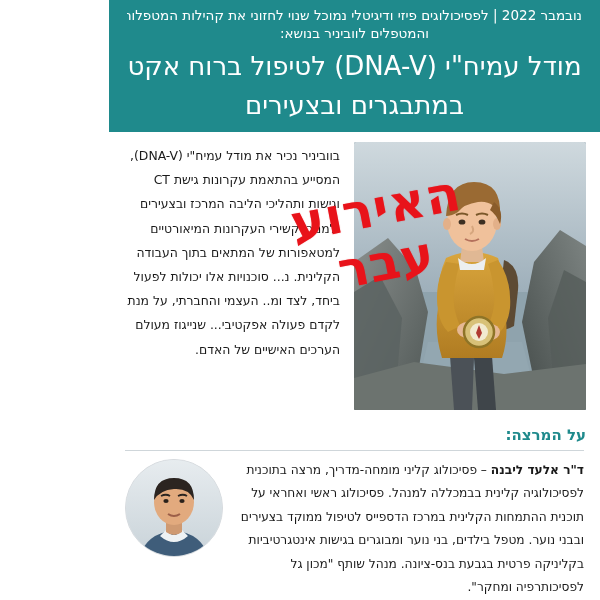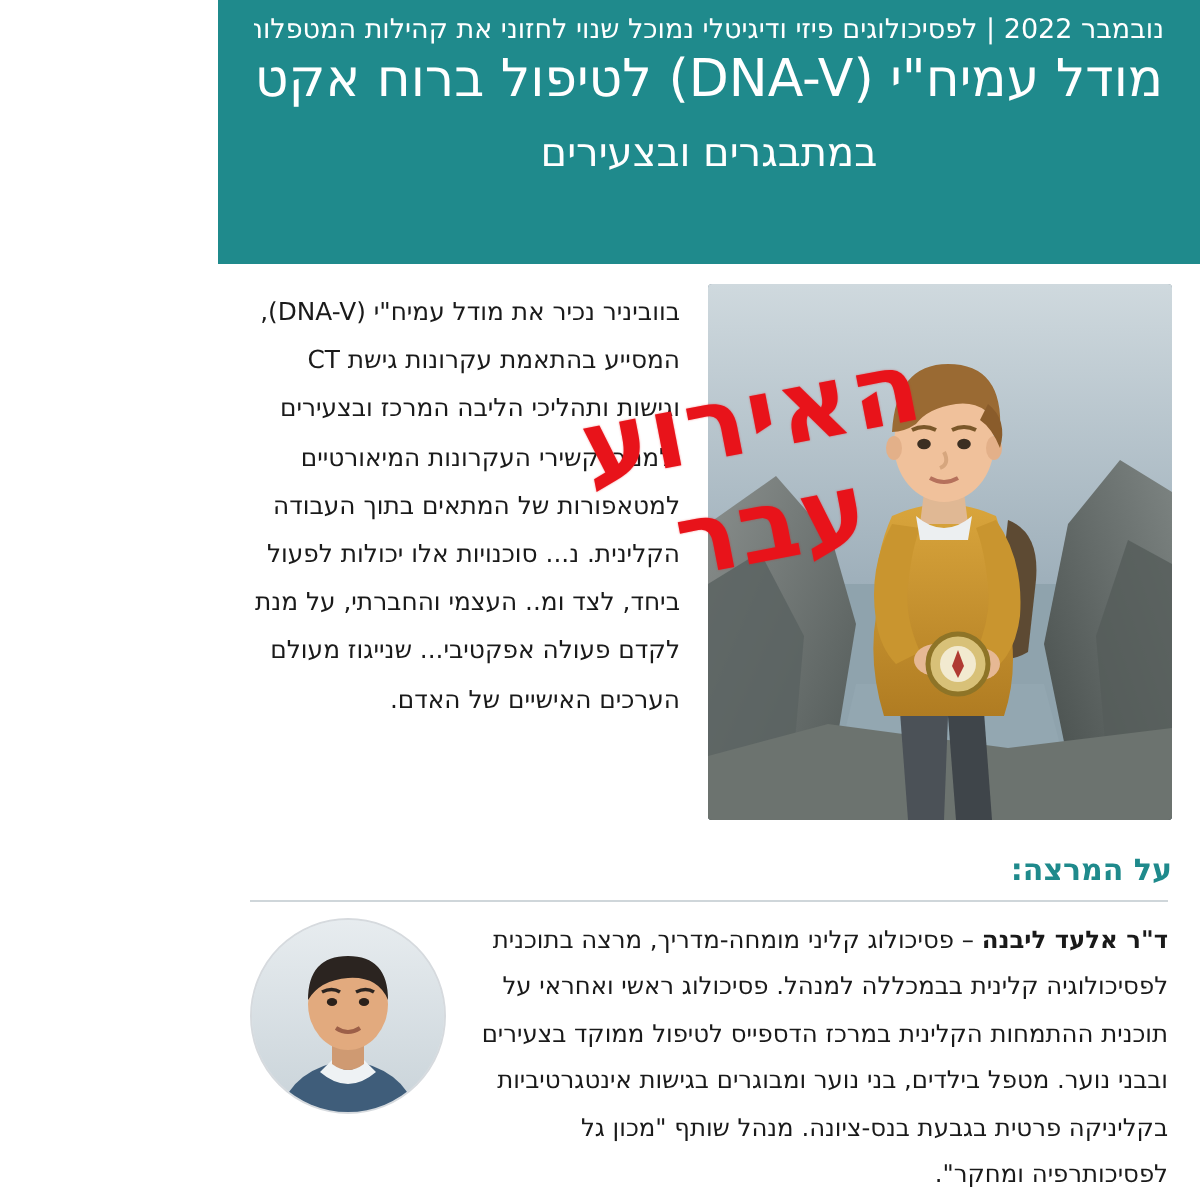--- a/index.html
+++ b/index.html
@@ -45,21 +45,21 @@
     line-height: 1.35;
     margin: 0 0 8px 0;
   }
   .header-title {
     font-size: 26px;
     line-height: 1.25;
     margin: 0;
     font-weight: 400;
   }
   .header-title2 {
-    font-size: 20px;
+    font-size: 26px;
     line-height: 1.3;
     margin: 6px 0 0 0;
     font-weight: 400;
   }
 
   
   .content {
     position: relative;
     display: flex;
     flex-direction: row;
@@ -147,20 +147,21 @@
   }
   .avatar svg { display: block; }
 </style>
 </head>
 <body>
 
 <div class="page">
 
   <div class="header">
     <p class="header-kicker">נובמבר 2022 | לפסיכולוגים פיזי ודיגיטלי נמוכל שנוי לחזוני את קהילות המטפלות</p>
+    <p class="header-kicker2">והמטפלים לווביניר בנושא:</p>
     <h1 class="header-title">מודל עמיח"י (DNA-V) לטיפול ברוח אקט</h1>
     <h2 class="header-title2">במתבגרים ובצעירים</h2>
   </div>
 
   <div class="content">
 
     <div class="photo">
       <svg width="232" height="268" viewBox="0 0 232 268" xmlns="http://www.w3.org/2000/svg" aria-hidden="true">
         <defs>
           <linearGradient id="sky" x1="0" y1="0" x2="0" y2="1">

